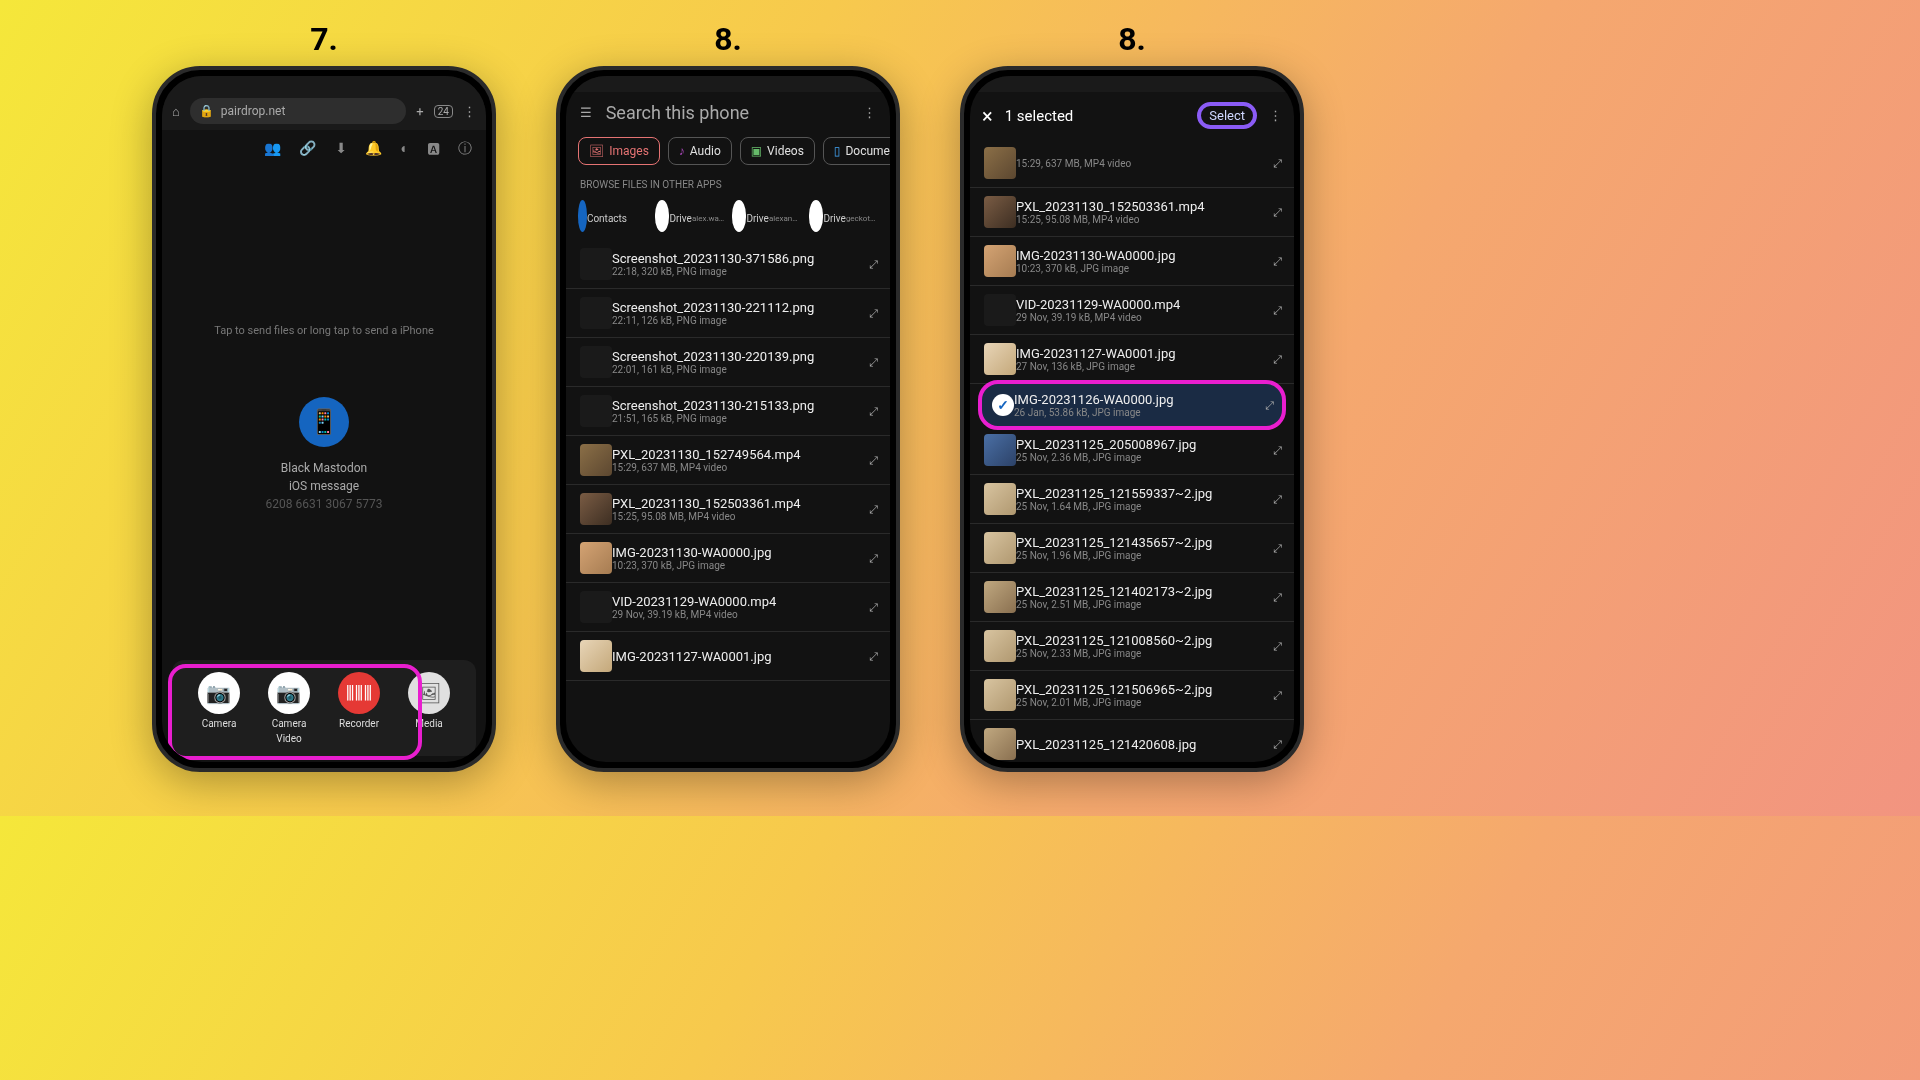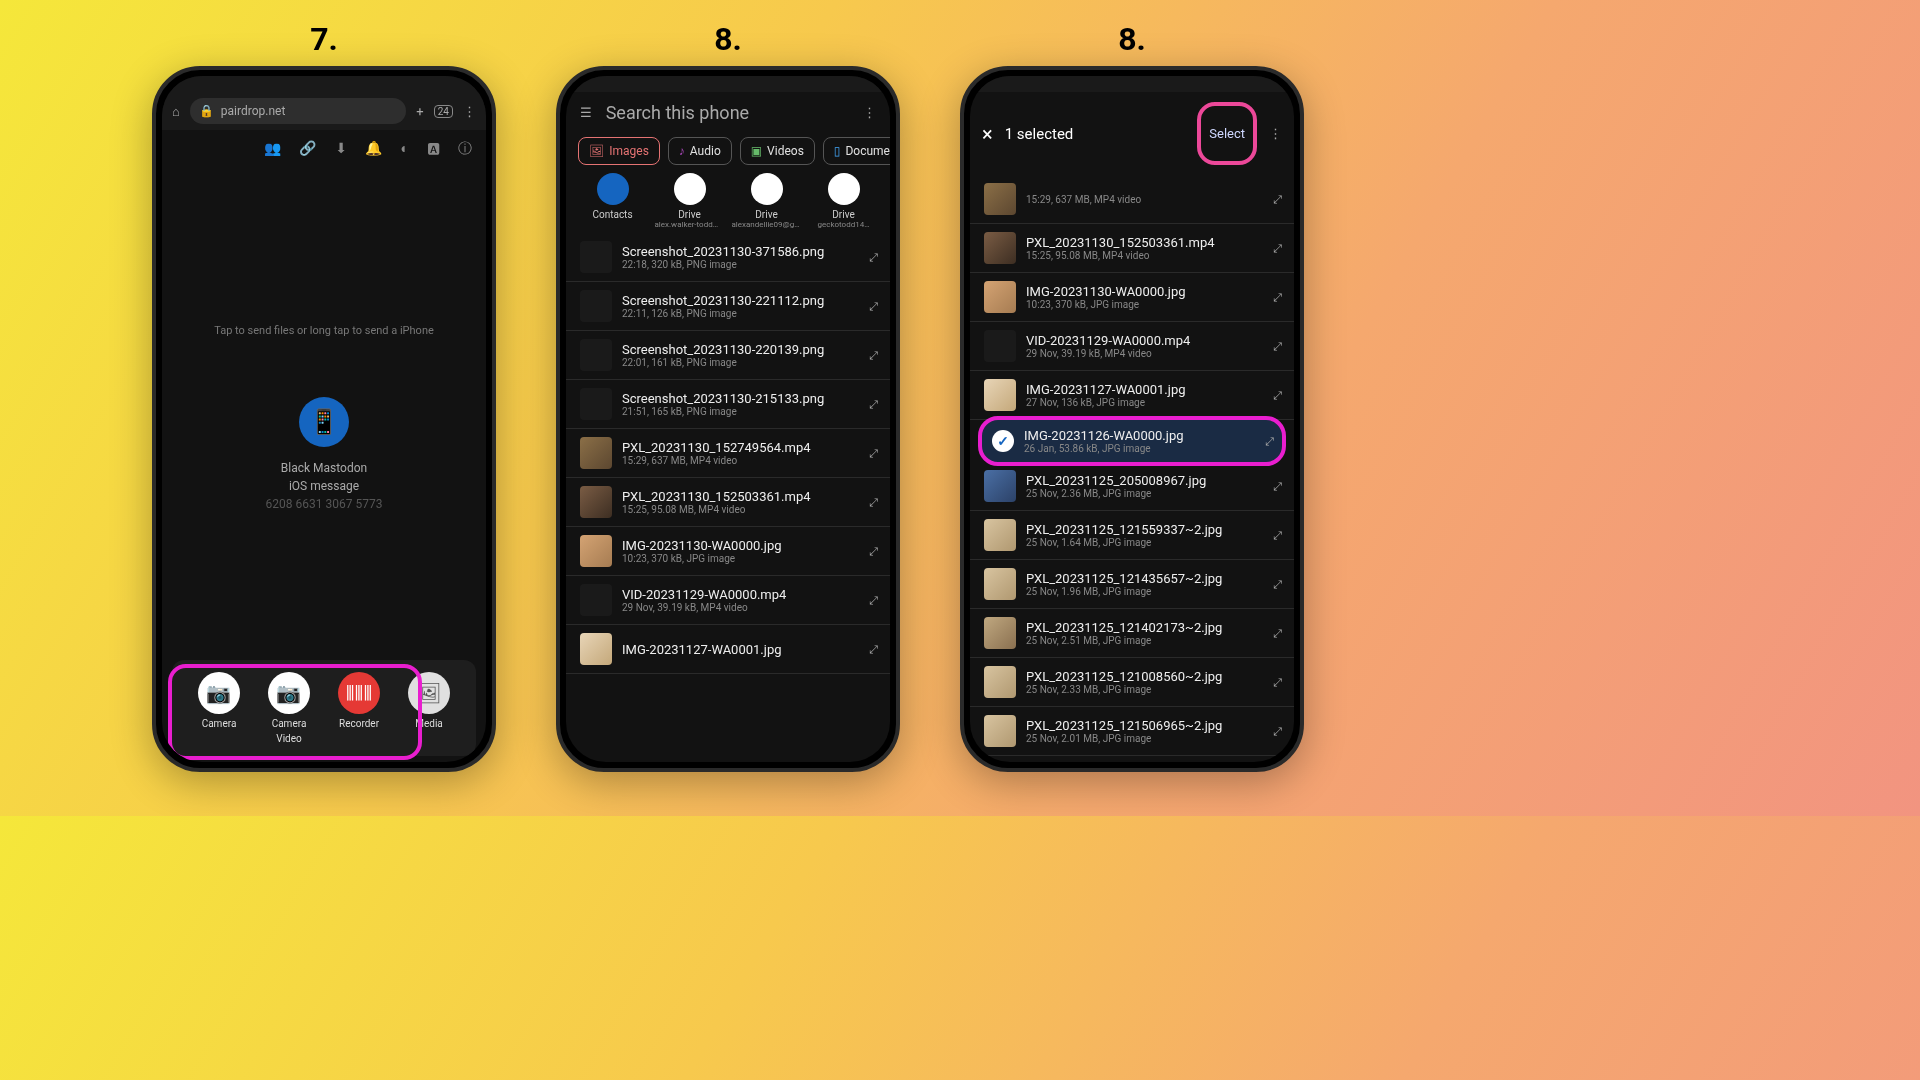--- a/index.html
+++ b/index.html
@@ -25,35 +25,35 @@
 .highlight-box{position:absolute;border:4px solid #e91ecf;border-radius:18px;pointer-events:none}
 .hl-7{bottom:2px;left:6px;width:246px;height:88px}
 
 .files-header{display:flex;align-items:center;padding:10px 14px;gap:14px}
 .search-text{flex:1;color:#aaa;font-size:18px}
 .filter-row{display:flex;gap:8px;padding:4px 12px;overflow:hidden}
 .chip{border:1px solid #555;border-radius:8px;padding:6px 10px;font-size:12px;display:flex;align-items:center;gap:5px;white-space:nowrap}
 .chip.active{border-color:#e57373;color:#e57373}
 .section-label{font-size:10px;color:#888;text-transform:uppercase;padding:10px 14px 6px}
 .app-row{display:flex;justify-content:space-around;padding:4px 8px}
-.app-item{display:flex;flex-direction:column;align-items:center;font-size:10px;color:#ccc;width:70px;text-align:center}
+.app-item{display:flex;flex-direction:row;align-items:center;font-size:10px;color:#ccc;width:70px;text-align:center}
 .app-icon{width:32px;height:32px;border-radius:50%;margin-bottom:4px}
 .app-sub{font-size:8px;color:#888;white-space:nowrap;overflow:hidden;text-overflow:ellipsis;width:70px}
 .list{overflow:hidden}
 .recent-head{display:flex;justify-content:space-between;align-items:center;padding:6px 14px;font-size:12px;color:#ccc}
-.file-row{display:flex;align-items:center;padding:8px 14px;gap:10px;border-bottom:1px solid #2a2a2a}
+.file-row{display:flex;align-items:center;padding:8px 14px;gap:0;border-bottom:1px solid #2a2a2a}
 .thumb{width:32px;height:32px;background:#333;border-radius:4px;flex-shrink:0}
 .file-info{flex:1;min-width:0}
 .file-name{font-size:13px;color:#eee;white-space:nowrap;overflow:hidden;text-overflow:ellipsis}
 .file-meta{font-size:10px;color:#888}
 .expand{font-size:11px;color:#aaa;letter-spacing:-2px}
 
 .sel-header{display:flex;align-items:center;padding:10px 12px;gap:12px}
 .sel-title{flex:1;font-size:15px;color:#fff}
-.hl-select{border:4px solid #ec4899;border-radius:18px;padding:20px 8px;color:#cfd8ff;font-size:13px}
+.hl-select{border:4px solid #8b5cf6;border-radius:18px;padding:2px 8px;color:#cfd8ff;font-size:13px}
 .file-row.selected{background:#1a2b44;border:4px solid #e91ecf;border-radius:20px;margin:-4px 8px;padding:8px 10px}
 .check-circle{width:22px;height:22px;border-radius:50%;background:#fff;color:#1565c0;display:flex;align-items:center;justify-content:center;font-weight:700;font-size:14px;flex-shrink:0}
 .ic{display:inline-flex;align-items:center;justify-content:center;color:#aaa}
 .thumb.t1{background:linear-gradient(135deg,#8b6f47,#5c4730)}
 .thumb.t2{background:linear-gradient(135deg,#7a5c44,#3d2e22)}
 .thumb.t3{background:linear-gradient(135deg,#d4a373,#a67c52)}
 .thumb.t4{background:linear-gradient(135deg,#e8d5b7,#c4a87a)}
 .thumb.t5{background:linear-gradient(135deg,#4a6fa5,#2c4268)}
 .thumb.t6{background:linear-gradient(135deg,#d8c4a0,#b09870)}
 .thumb.t7{background:linear-gradient(135deg,#c0a880,#8a7050)}
@@ -152,20 +152,21 @@
             </div>
   <div class="chip">
               <span style="color:#66bb6a">▣</span>
               <span>Videos</span>
             </div>
   <div class="chip">
               <span style="color:#42a5f5">▯</span>
               <span>Documents</span>
             </div>
 </div>
+<div class="section-label">BROWSE FILES IN OTHER APPS</div>
 <div class="app-row">
   <div class="app-item">
               <div class="app-icon" style="background:#1565c0"></div>
               <span>Contacts</span>
               <span class="app-sub"></span>
             </div>
   <div class="app-item">
               <div class="app-icon" style="background:#fff"></div>
               <span>Drive</span>
               <span class="app-sub">alex.walker-todd@f…</span>

